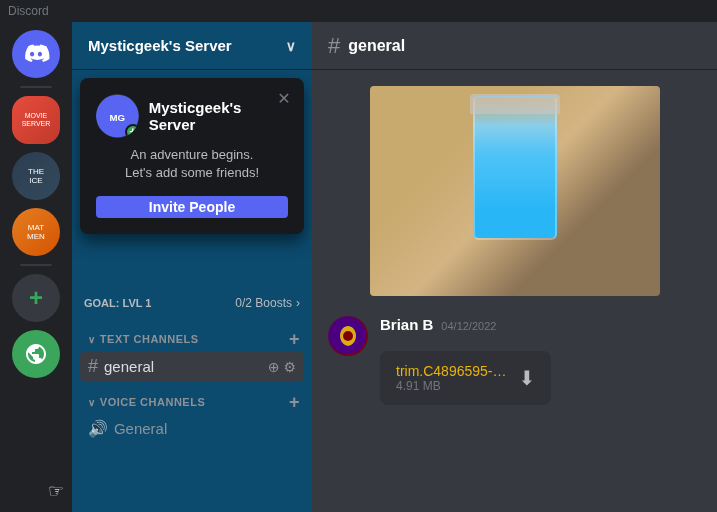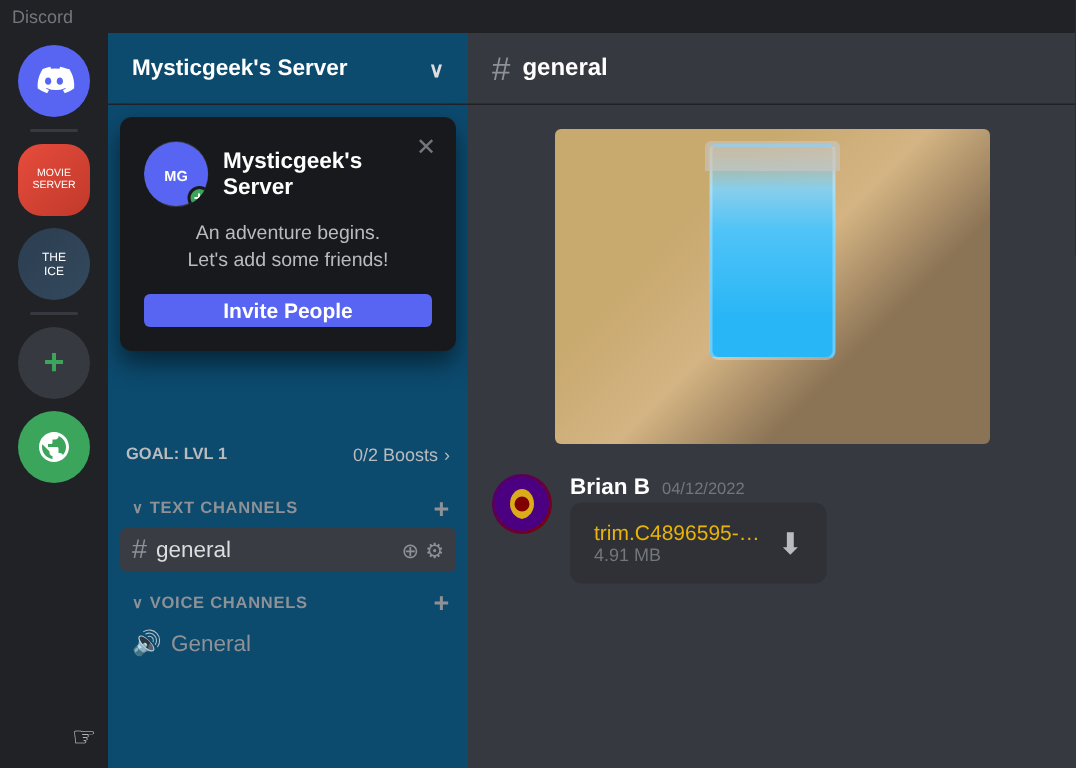--- a/index.html
+++ b/index.html
@@ -406,21 +406,21 @@
     }
 
     .message-content {
       flex: 1;
     }
 
     .message-header {
       display: flex;
       align-items: baseline;
       gap: 8px;
-      margin-bottom: 2px;
+      margin-bottom: 18px;
     }
 
     .message-author {
       font-weight: 600;
       color: #fff;
       font-size: 15px;
     }
 
     .message-timestamp {
       font-size: 11px;
@@ -592,20 +592,27 @@
     </div>
 
     <div class="server-item-wrapper">
       <div class="server-icon">
         <div class="si-2" style="width:100%;height:100%;display:flex;align-items:center;justify-content:center;font-size:8px;">
           <span>THE<br>ICE</span>
         </div>
       </div>
     </div>
 
+    <div class="server-item-wrapper">
+      <div class="server-icon">
+        <div class="si-3" style="width:100%;height:100%;display:flex;align-items:center;justify-content:center;font-size:8px;">
+          <span>MAT<br>MEN</span>
+        </div>
+      </div>
+    </div>
 
     <div class="server-divider"></div>
 
     <div class="server-icon add-server">
       <span>+</span>
     </div>
 
     <div class="server-icon explore" style="background:#3ba55c;">
       <svg width="24" height="24" viewBox="0 0 24 24" fill="white">
         <path d="M12 2C6.48 2 2 6.48 2 12s4.48 10 10 10 10-4.48 10-10S17.52 2 12 2zm-1 17.93c-3.95-.49-7-3.85-7-7.93 0-.62.08-1.21.21-1.79L9 15v1c0 1.1.9 2 2 2v1.93zm6.9-2.54c-.26-.81-1-1.39-1.9-1.39h-1v-3c0-.55-.45-1-1-1H8v-2h2c.55 0 1-.45 1-1V7h2c1.1 0 2-.9 2-2v-.41c2.93 1.19 5 4.06 5 7.41 0 2.08-.8 3.97-2.1 5.39z"></path>

